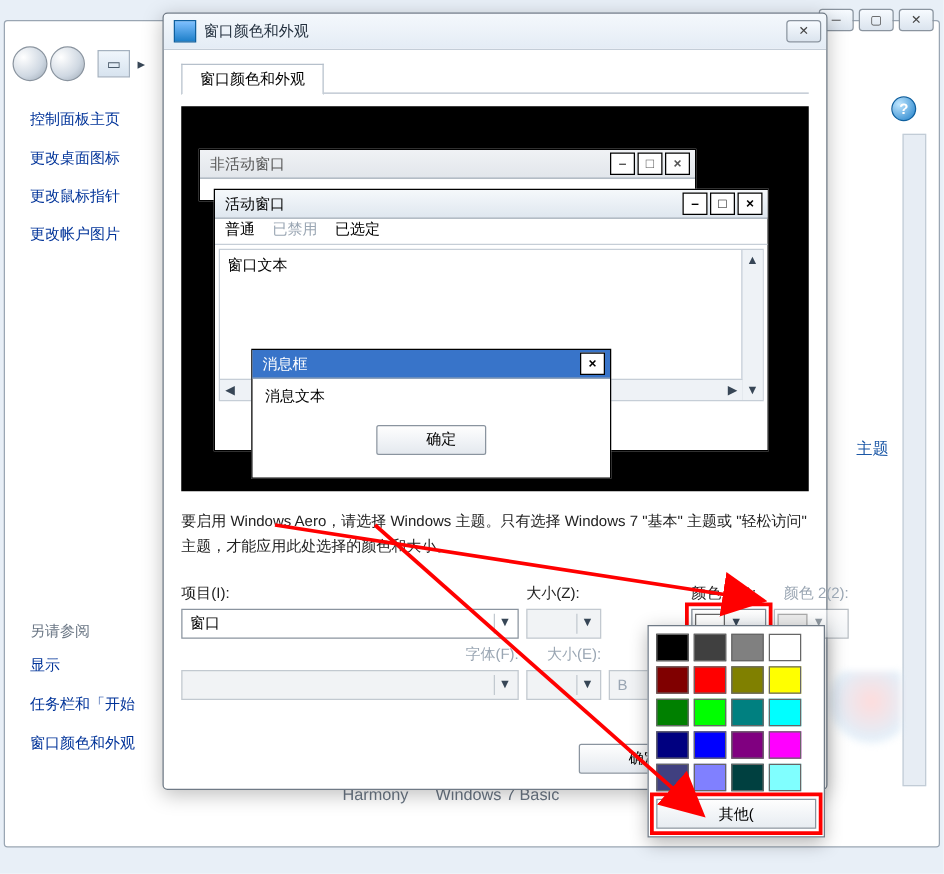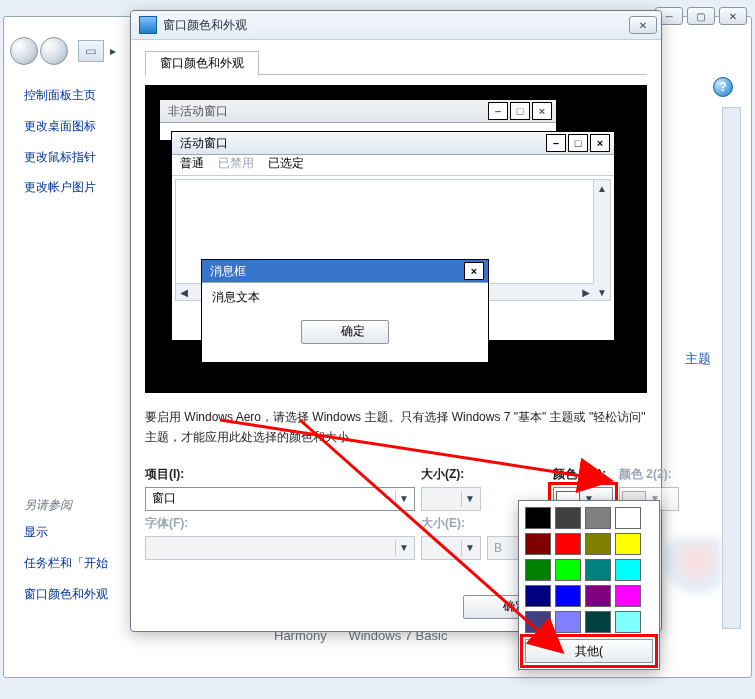--- a/index.html
+++ b/index.html
@@ -87,21 +87,20 @@
   .bg-see-also {
     position: absolute;
     left: 20px;
     bottom: 60px;
     width: 110px;
   }
   .bg-see-also h4 {
     color: #6a7684;
     font-weight: normal;
     margin: 16px 0 10px 0;
-    font-style: italic;
   }
   .bg-see-also a {
     display: block;
     color: #003399;
     text-decoration: none;
     margin-bottom: 14px;
   }
   .bg-help {
     position: absolute;
     right: 18px;
@@ -205,20 +204,21 @@
   .preview {
     background: #000;
     height: 280px;
     padding: 14px;
     position: relative;
   }
   .pwin {
     position: absolute;
     background: #fff;
     border: 1px solid #000;
+    margin-top: 20px;
   }
   .pwin-title {
     height: 22px;
     background: linear-gradient(#f5f8fb, #dfe7ef);
     border-bottom: 1px solid #9aa6b3;
     display: flex;
     align-items: center;
     padding: 0 4px 0 8px;
     font-size: 12px;
   }
@@ -312,22 +312,22 @@
     color: #222;
   }
 
   .form-grid {
     display: grid;
     grid-template-columns: 270px 60px 60px 60px 60px;
     column-gap: 6px;
     row-gap: 4px;
     align-items: center;
   }
-  .form-grid .lbl { color: #222; font-weight: bold; }
-  .form-grid .lbl.disabled { color: #9aa6b3; }
+  .form-grid .lbl { color: #222; }
+  .form-grid .lbl.disabled { color: #9aa6b3; text-align: right; }
   .combo {
     height: 22px;
     border: 1px solid #8a949f;
     background: #fff;
     display: flex;
     align-items: center;
     padding: 0 2px 0 6px;
     position: relative;
   }
   .combo.disabled { background: #f1f3f5; color:#9aa6b3; border-color:#c2c9d0;}
@@ -486,20 +486,21 @@
           <div class="pwin-ctl">–</div>
           <div class="pwin-ctl">□</div>
           <div class="pwin-ctl">×</div>
         </div>
         <div class="menu">
           <span>普通</span>
           <span class="disabled">已禁用</span>
           <span>已选定</span>
         </div>
         <div class="client">
+          <div class="txt">窗口文本</div>
           <div class="mini-scroll-v">
             <div class="mini-arrow">▲</div>
             <div class="mini-arrow">▼</div>
           </div>
           <div class="mini-scroll-h">
             <div class="mini-arrow">◀</div>
             <div class="mini-arrow">▶</div>
           </div>
         </div>
       </div>

